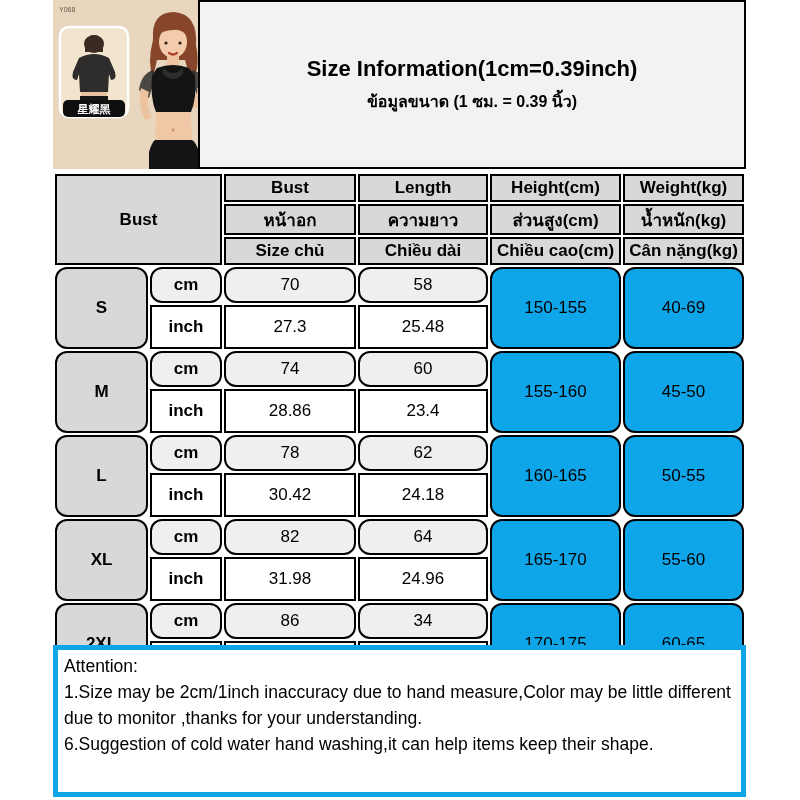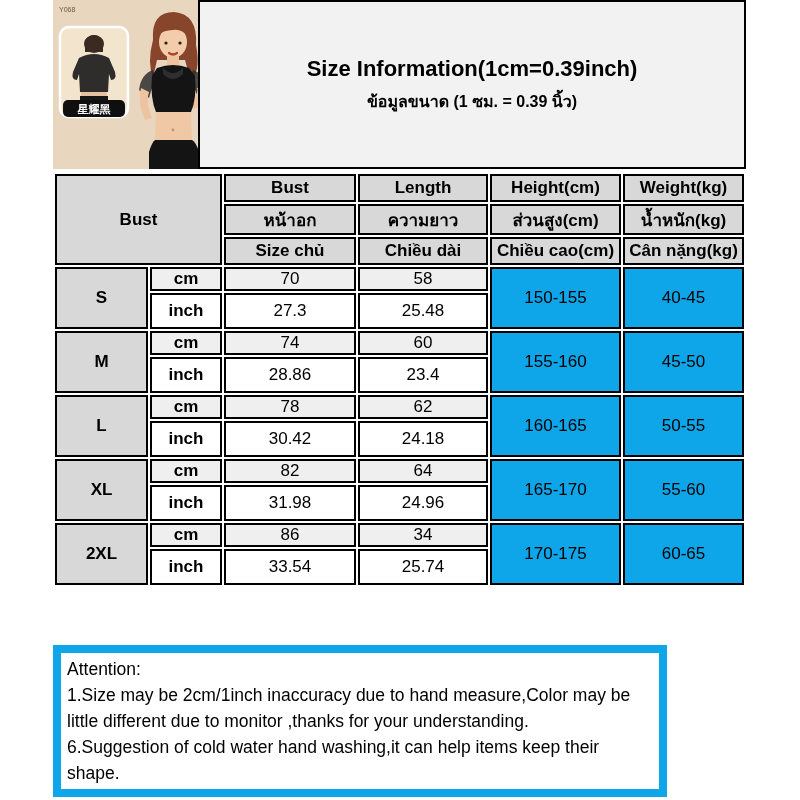--- a/index.html
+++ b/index.html
@@ -26,31 +26,31 @@
     position:absolute;left:0;top:172px;width:693px;
     border-collapse:separate;border-spacing:2px;table-layout:fixed;
   }
   table.size-tbl td{
     border:2px solid #000;box-sizing:border-box;text-align:center;
     vertical-align:middle;padding:0;font-size:17px;overflow:hidden;
   }
   td.hd{background:#d8d8d8;font-weight:bold;height:28px;}
   td.size-head{background:#d8d8d8;font-weight:bold;font-size:34px;}
   td.c-size{background:#d8d8d8;font-weight:bold;font-size:20px;}
-  tr.r-cm td{height:24px;}
-  tr.r-inch td{height:36px;}
+  tr.r-cm td{height:36px;border-radius:12px;}
+  tr.r-inch td{height:44px;}
   td.u{font-weight:bold;}
   td.bg-cm{background:#efefef;}
   td.bg-inch{background:#ffffff;}
   td.c-merge{background:#0ea5e9;}
 
   
   .attention-box{
-    position:absolute;left:0;top:645px;width:614px;height:152px;
-    border:8px solid #0ea5e9;box-sizing:border-box;background:#fff;
+    position:absolute;left:0;top:645px;width:693px;height:152px;
+    border:5px solid #0ea5e9;box-sizing:border-box;background:#fff;
     padding:3px 6px;font-size:17.5px;line-height:26px;
   }
 </style>
 </head>
 <body>
 
 <div class="content">
 
   <div class="top-row">
 
@@ -135,21 +135,21 @@
         <td class="hd">Chiều cao(cm)</td>
         <td class="hd">Cân nặng(kg)</td>
       </tr>
 
       <tr class="r-cm">
         <td class="c-size" rowspan="2">S</td>
         <td class="u bg-cm">cm</td>
         <td class="bg-cm">70</td>
         <td class="bg-cm">58</td>
         <td class="c-merge" rowspan="2">150-155</td>
-        <td class="c-merge" rowspan="2">40-45</td>
+        <td class="c-merge" rowspan="2">40-69</td>
       </tr>
       <tr class="r-inch">
         <td class="u bg-inch">inch</td>
         <td class="bg-inch">27.3</td>
         <td class="bg-inch">25.48</td>
       </tr>
 
       <tr class="r-cm">
         <td class="c-size" rowspan="2">M</td>
         <td class="u bg-cm">cm</td>

